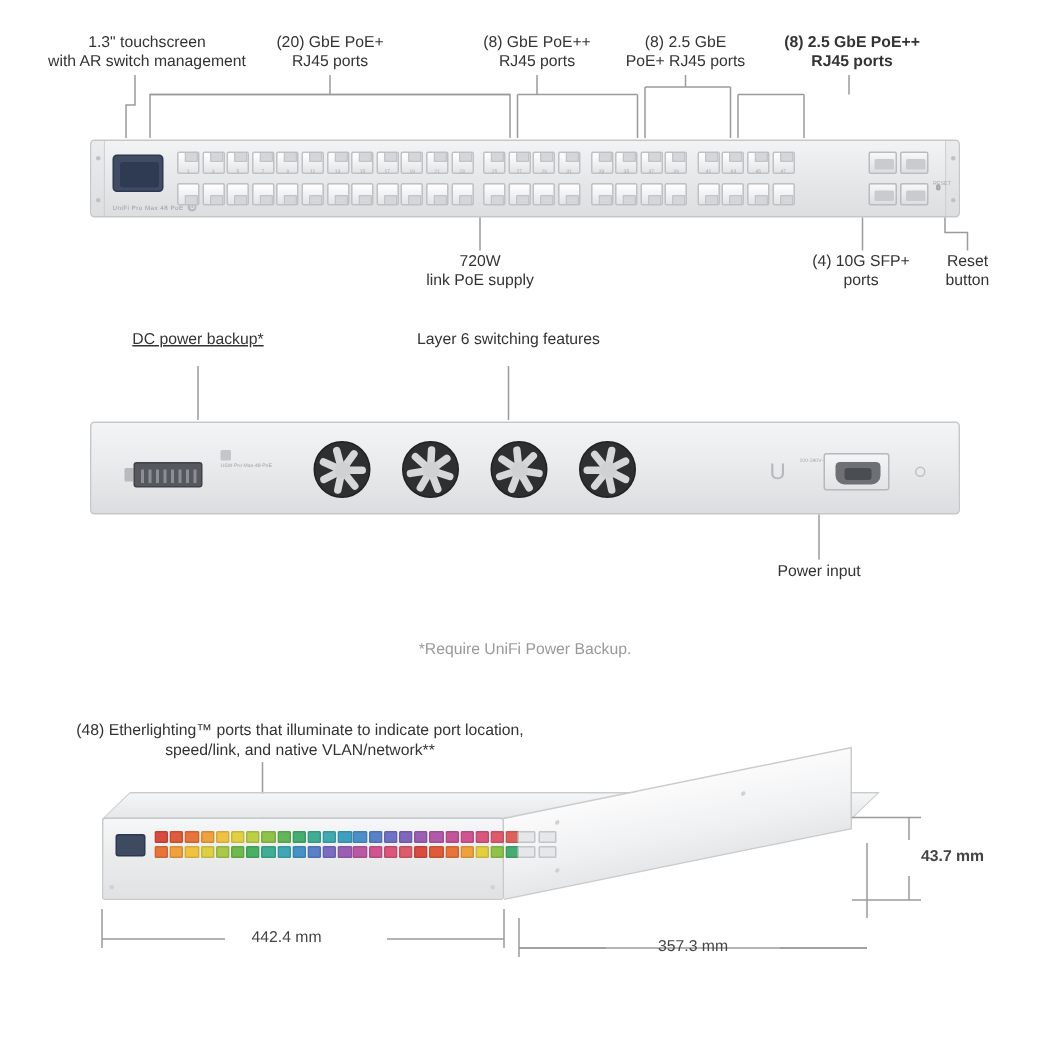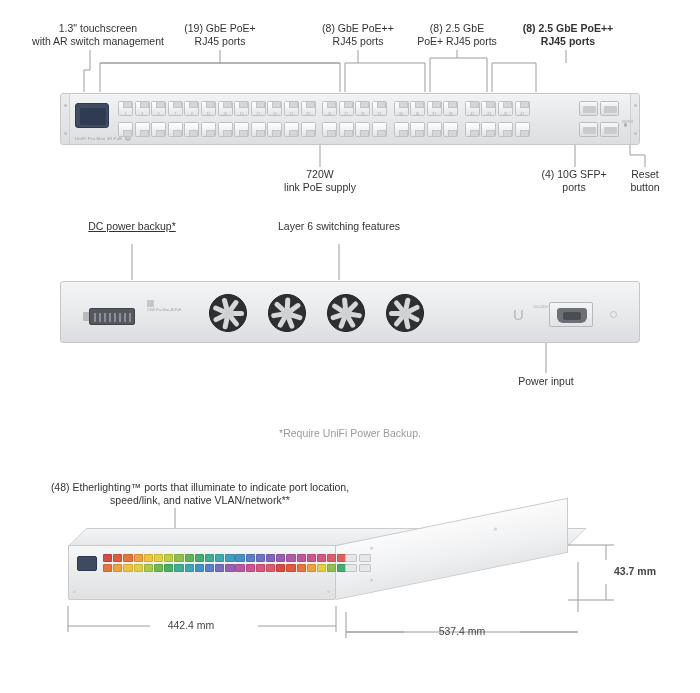--- a/index.html
+++ b/index.html
@@ -232,21 +232,21 @@
   }
   .dim-txt {
     position:absolute; font-size:10.5px; color:#444; text-align:center;
   }
 </style>
 </head>
 <body>
 
 <div class="lbl" style="left:18px; top:22px; width:160px;">1.3" touchscreen
 with AR switch management</div>
-<div class="lbl" style="left:170px; top:22px; width:100px;">(19) GbE PoE+
+<div class="lbl" style="left:170px; top:22px; width:100px;">(20) GbE PoE+
 RJ45 ports</div>
 <div class="lbl" style="left:310px; top:22px; width:96px;">(8) GbE PoE++
 RJ45 ports</div>
 <div class="lbl" style="left:407px; top:22px; width:100px;">(8) 2.5 GbE
 PoE+ RJ45 ports</div>
 <div class="lbl" style="left:508px; top:22px; width:120px;font-weight:bold;">(8) 2.5 GbE PoE++
 RJ45 ports</div>
 
 <svg class="conn" style="left:0; top:0; width:700px; height:100px;">
 
@@ -652,15 +652,15 @@
     <path d="M520 112 L578 112"></path>
     <path d="M346 112 L578 112"></path>
 
     <path d="M568 25 L614 25"></path>
     <path d="M568 80 L614 80"></path>
     <path d="M606 25 L606 40"></path>
     <path d="M606 64 L606 80"></path>
   </svg>
 
   <div class="dim-txt" style="left:131px; top:99px; width:120px;">442.4 mm</div>
-  <div class="dim-txt" style="left:402px; top:105px; width:120px;">537.4 mm</div>
+  <div class="dim-txt" style="left:402px; top:105px; width:120px;">357.3 mm</div>
   <div class="dim-txt" style="left:614px; top:45px; width:70px; text-align:left;font-weight:bold;">43.7 mm</div>
 </div>
 
 </body></html>

